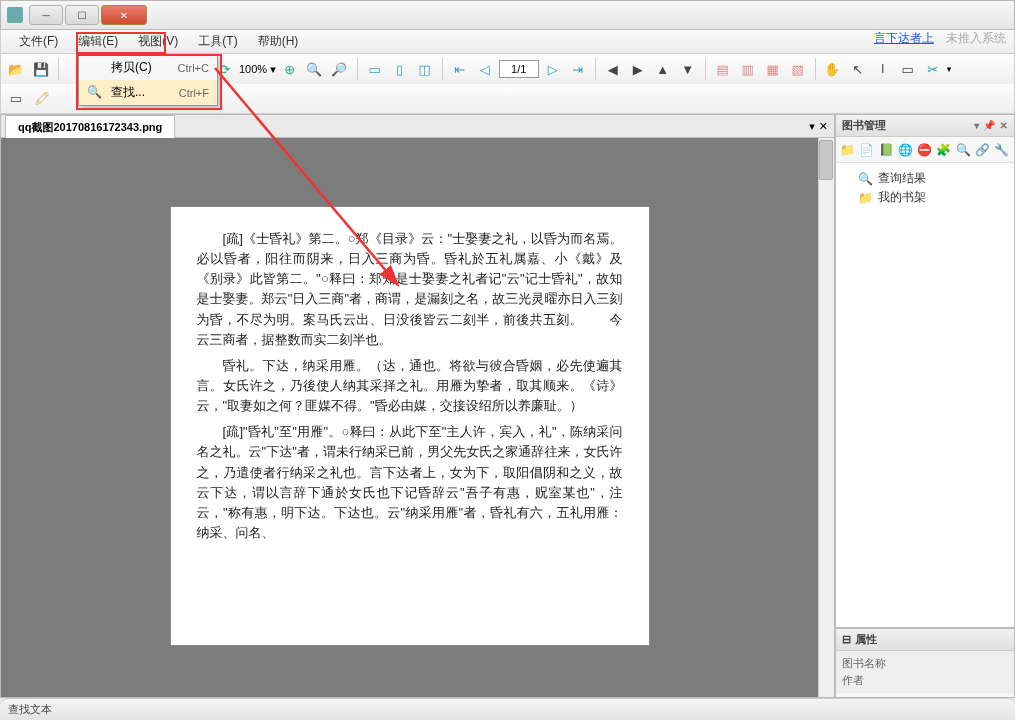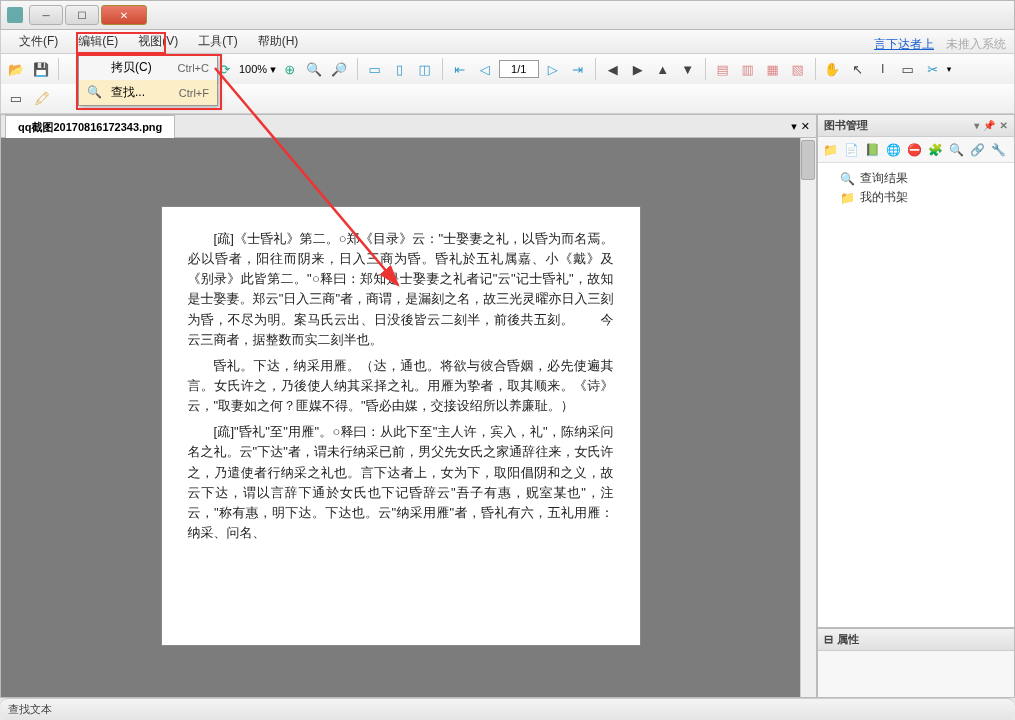--- a/index.html
+++ b/index.html
@@ -7,21 +7,21 @@
 
 
 .titlebar { height: 30px; background: linear-gradient(#f7f7f7,#e6e6e6); border: 1px solid #b8b8b8; display: flex; align-items: center; padding: 0 6px; font-size: 12px; color:#333; }
 .titlebar .icon-app { width:16px; height:16px; background:#6aa; margin-right:6px; border-radius:2px;}
 .titlebar .title { flex:1; }
 .winbtns { display:flex; gap:2px;}
 .winbtn { width:34px; height:20px; background: linear-gradient(#f0f0f0,#d8d8d8); border:1px solid #b0b0b0; display:flex; align-items:center; justify-content:center; font-size:10px; border-radius:3px;}
 .winbtn.close { background: linear-gradient(#e97c6a,#d04b32); color:#fff; border-color:#a83; width:46px;}
 
 
-.menubar { height:24px; background: linear-gradient(#fafafa,#ececec); border:1px solid #cfcfcf; border-top:none; display:flex; align-items:flex-end; padding:0 8px; font-size:12px; color:#333;}
+.menubar { height:24px; background: linear-gradient(#fafafa,#ececec); border:1px solid #cfcfcf; border-top:none; display:flex; align-items:flex-start; padding:0 8px; font-size:12px; color:#333;}
 .menubar .menuitem { padding:3px 10px; cursor:default;}
 .menubar .link { color:#1a5fd0; text-decoration:underline; margin-left:auto; margin-right:12px;}
 .menubar .disabled { color:#aaa; }
 
 
 .redbox { position:absolute; border:2px solid #e33; pointer-events:none; z-index:50;}
 .arrow { position:absolute; z-index:49; }
 
 
 .toolbar { height:30px; background: linear-gradient(#fdfdfd,#efefef); border-left:1px solid #cfcfcf; border-right:1px solid #cfcfcf; display:flex; align-items:center; padding:0 4px; font-size:12px; gap:3px;}
@@ -47,21 +47,21 @@
 .tabstrip { height:23px; background:#e9e9e9; border-bottom:1px solid #bbb; display:flex; align-items:center; font-size:11px;}
 .tab { padding:4px 12px; background:#fff; border:1px solid #bbb; border-bottom:1px solid #fff; margin-left:4px; font-weight:bold; position:relative; top:1px;}
 .tabclose { margin-left:auto; margin-right:6px; display:flex; gap:4px; font-size:11px;}
 .docview { flex:1; background:#7c7c7c; display:flex; overflow:hidden; position:relative;}
 .pagecanvas { background:#fff; border:1px solid #888; width:480px; height:440px; margin:68px auto 0; padding:22px 26px; font-size:13px; line-height:1.55; font-family: SimSun, serif; color:#222;}
 .pagecanvas p { text-indent:2em; margin-bottom:6px; text-align:justify;}
 .vscroll { width:16px; background:#efefef; border-left:1px solid #ccc; position:relative;}
 .vscroll .thumb{ width:14px; height:40px; background:#c7c7c7; border:1px solid #aaa; position:absolute; top:2px; left:0; border-radius:2px;}
 
 
-.rightpanel { width:198px; display:flex; flex-direction:column; gap:0;}
+.rightpanel { width:180px; display:flex; flex-direction:column; gap:0;}
 .panel { border:1px solid #bbb; background:#f7f7f7; display:flex; flex-direction:column;}
 .panel-hdr { height:22px; background:linear-gradient(#f2f2f2,#e0e0e0); border-bottom:1px solid #ccc; display:flex; align-items:center; padding:0 6px; font-size:11px; font-weight:bold; color:#444;}
 .panel-hdr .ctl { margin-left:auto; display:flex; gap:4px; color:#777; font-size:10px;}
 .panel-toolbar { height:26px; display:flex; align-items:center; padding:0 4px; gap:3px; border-bottom:1px solid #ddd;}
 .ptbtn { width:18px; height:18px; font-size:12px; display:flex; align-items:center; justify-content:center;}
 .treebody { flex:1; background:#fff; padding:6px 8px; font-size:12px; color:#333;}
 .treeitem { display:flex; align-items:center; gap:4px; padding:1px 0 1px 14px;}
 .treeitem .ticon { width:16px; height:14px; display:inline-block;}
 
 .propsbody { background:#eee; font-size:11px; color:#666; padding:4px 6px;}
@@ -220,19 +220,23 @@
           <span class="ticon" style="color:#d9a23a;">📁</span>
           <span>我的书架</span>
         </div>
       </div>
     </div>
     <div class="panel" style="height:70px;">
       <div class="panel-hdr">
         <span style="margin-right:4px;">⊟</span>
         <span>属性</span>
       </div>
+      <div class="propsbody">
+        <div class="prow">图书名称</div>
+        <div class="prow">作者</div>
+      </div>
     </div>
   </div>
 </div>
 
 <div class="statusbar">
   <span>查找文本</span>
 </div>
 
 </body></html>

